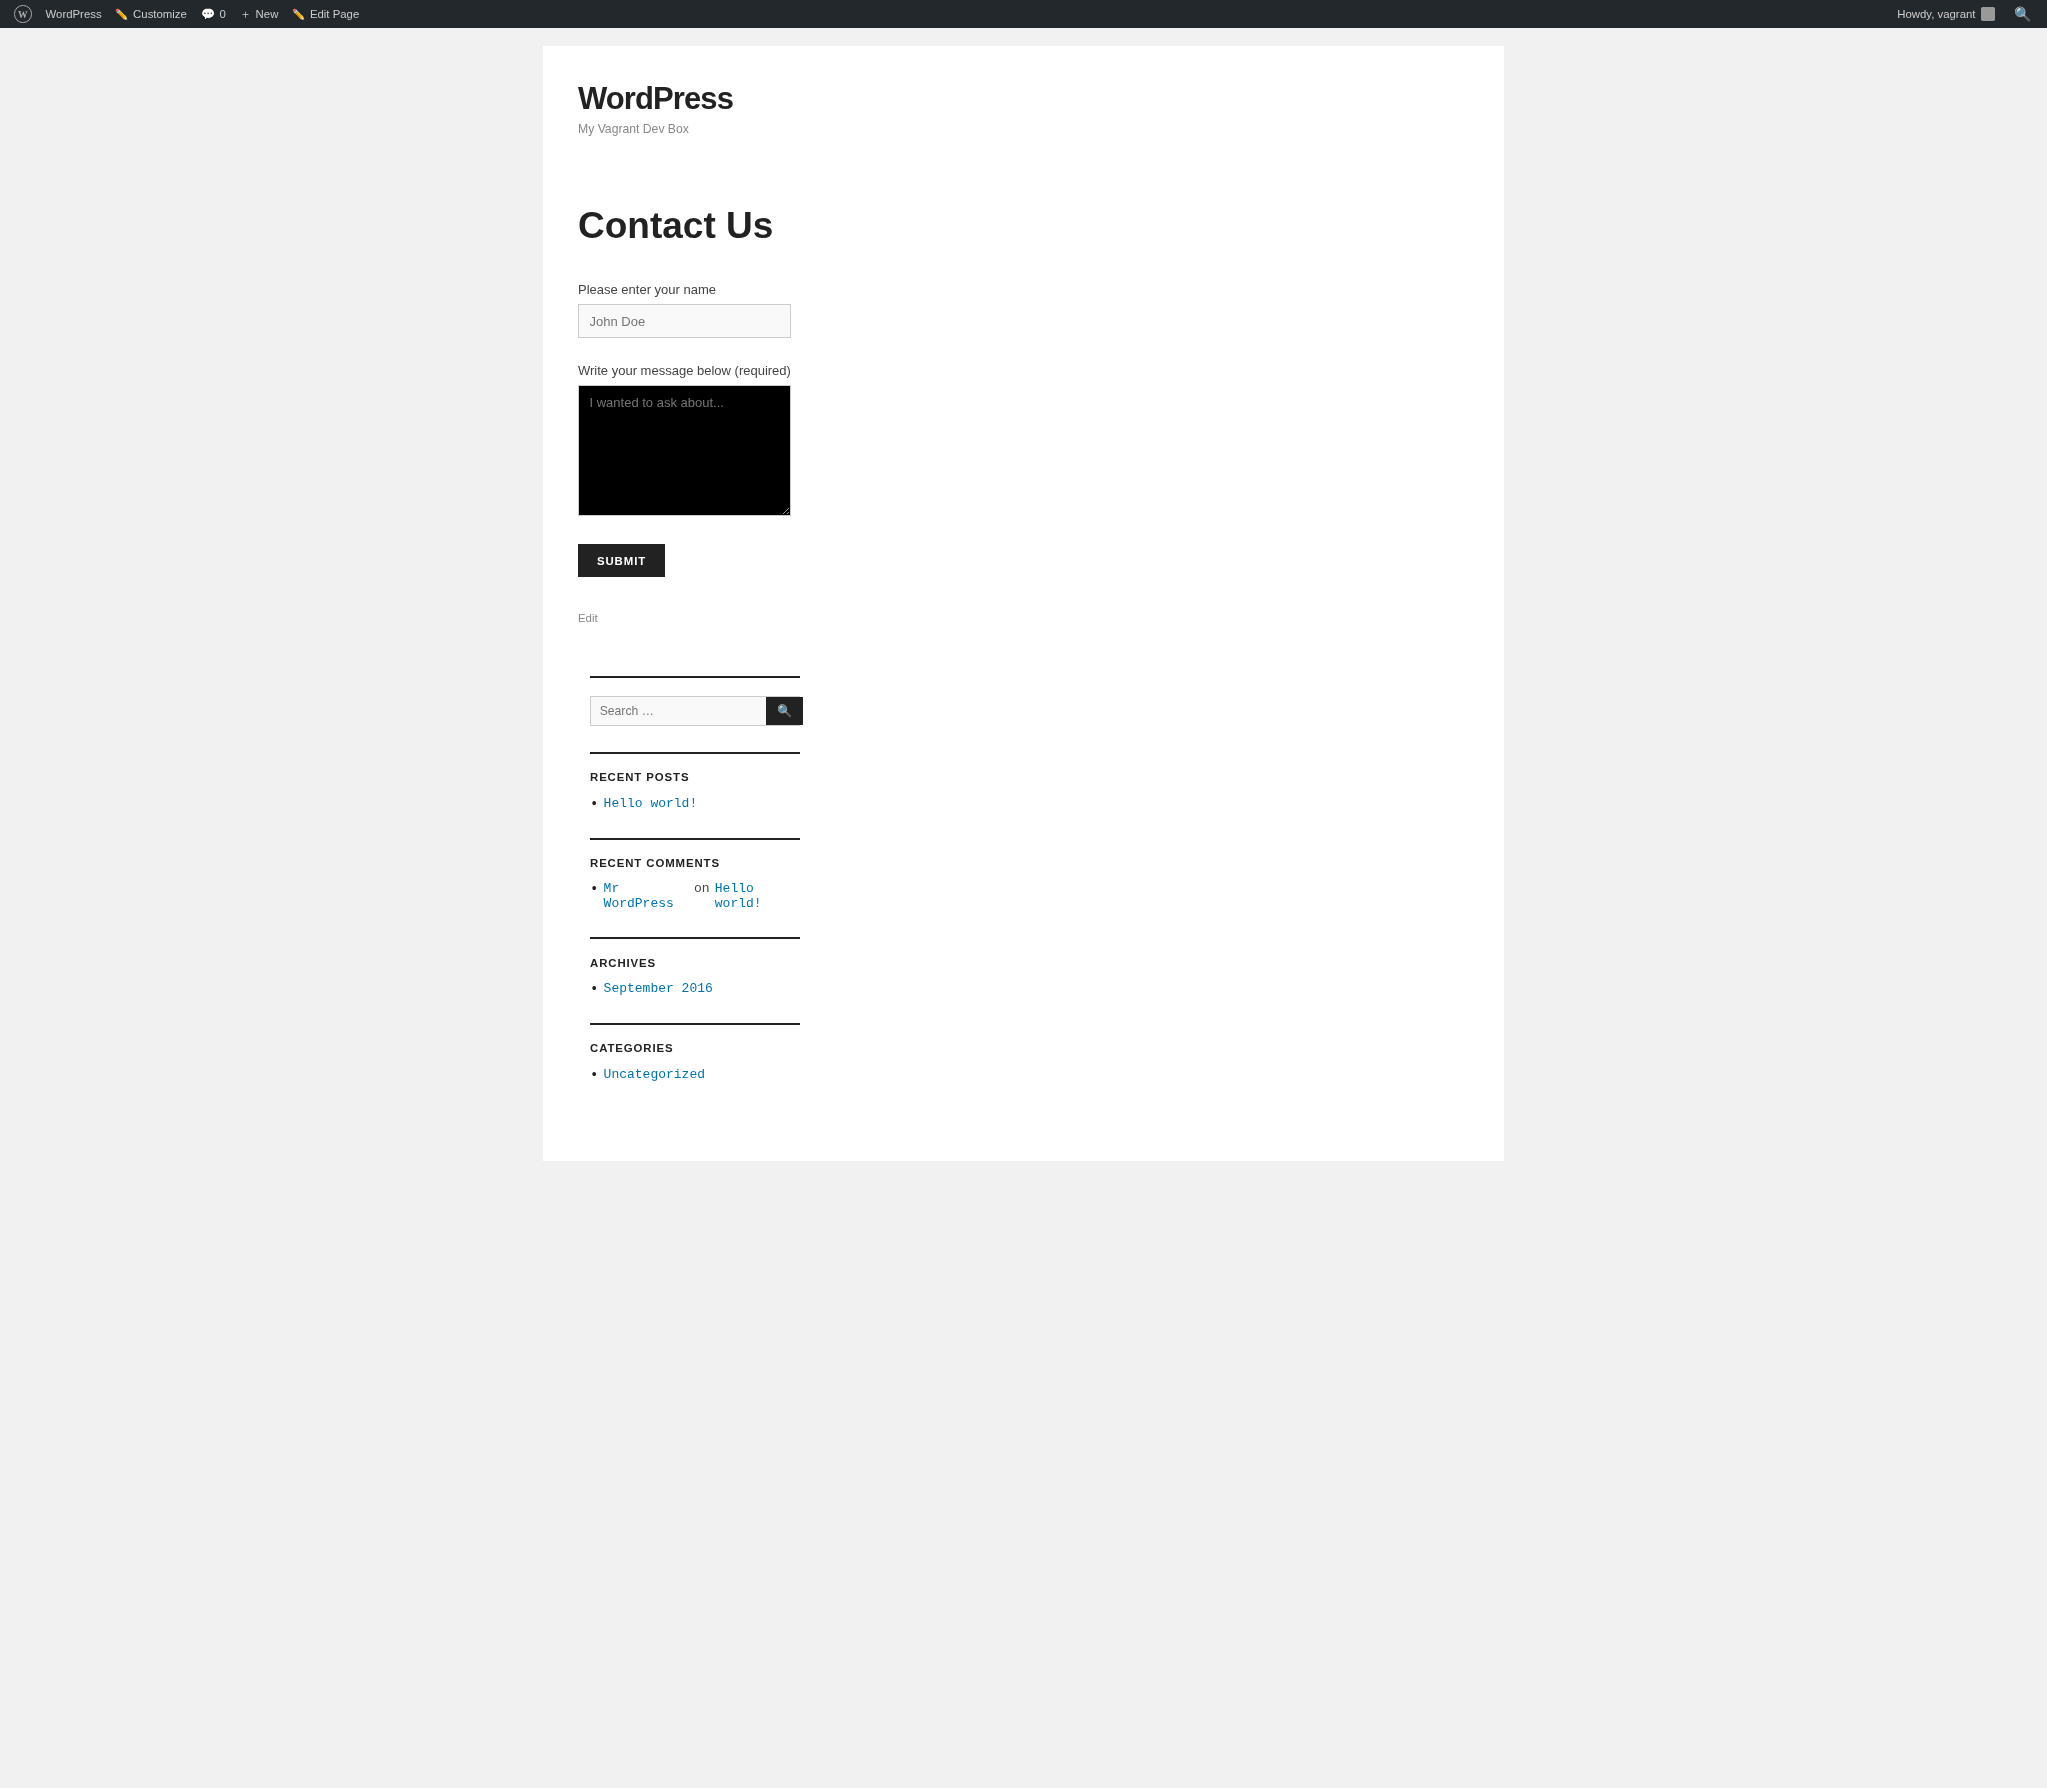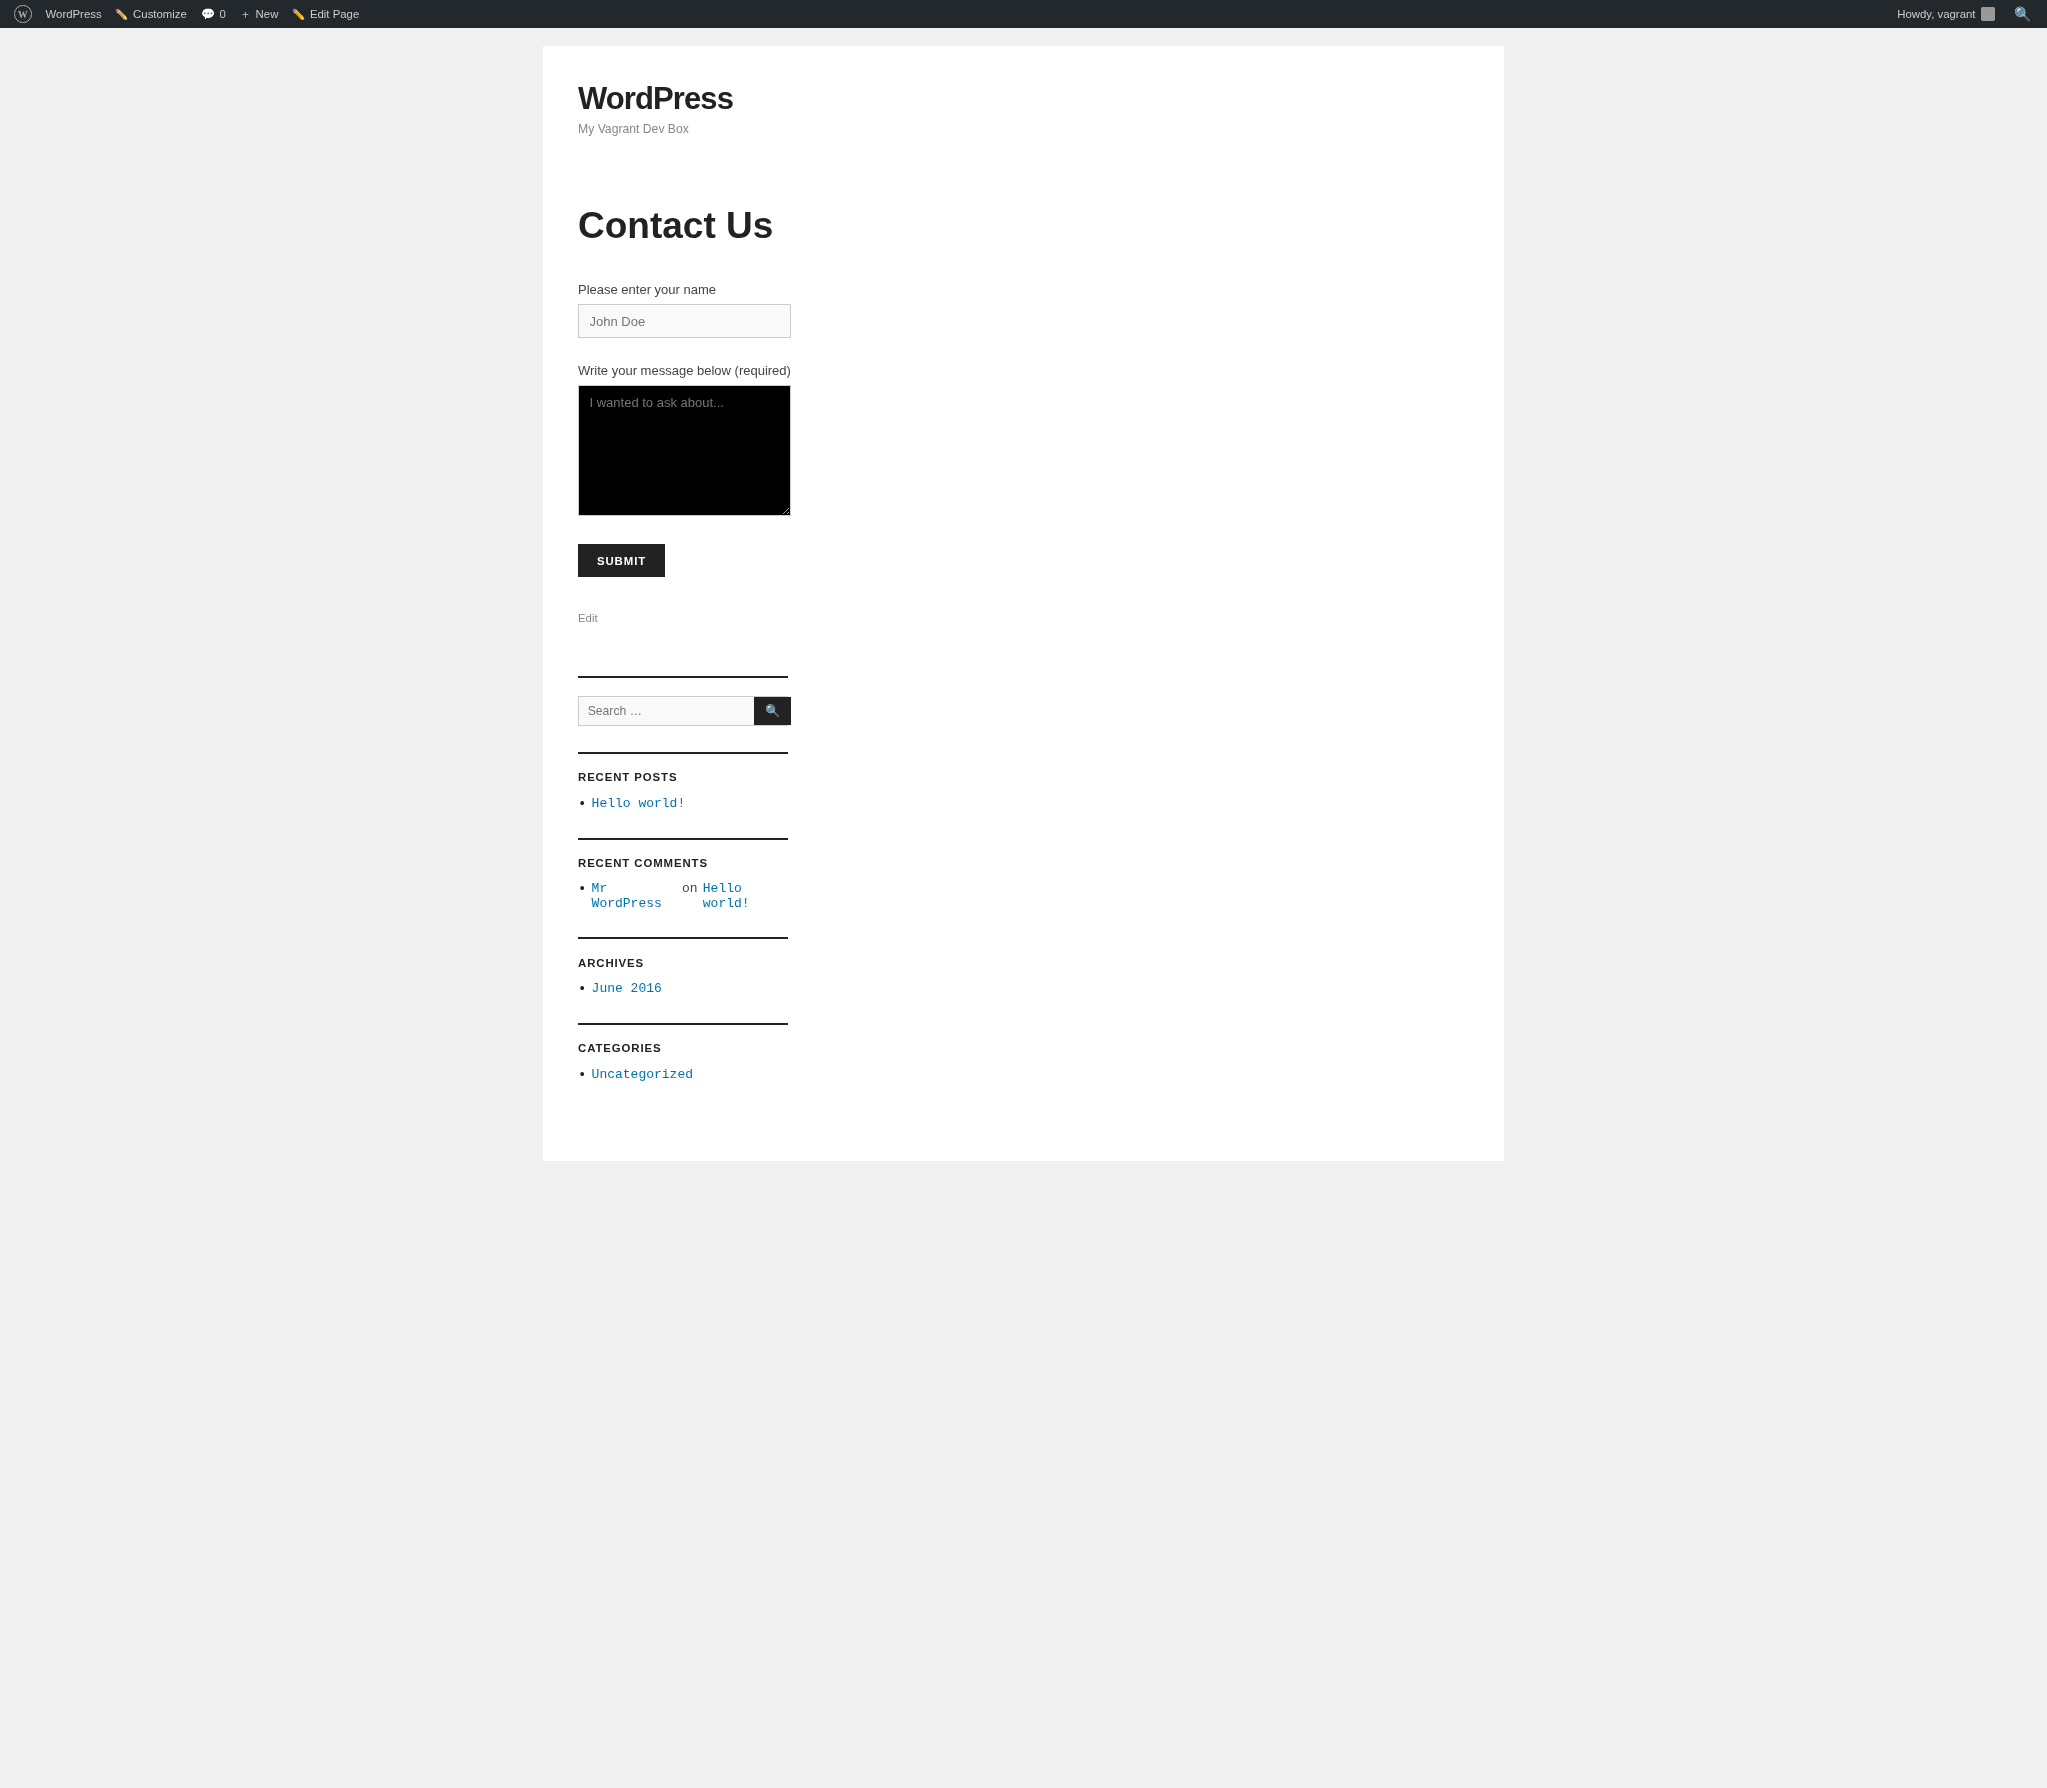--- a/index.html
+++ b/index.html
@@ -134,20 +134,21 @@
     }
 
     .content-area {
       flex: 1;
       min-width: 0;
     }
 
     .sidebar {
       width: 210px;
       flex-shrink: 0;
+      margin-left: 12px;
     }
 
     
     .page-title {
       font-family: -apple-system, BlinkMacSystemFont, 'Segoe UI', sans-serif;
       font-size: 37px;
       font-weight: 700;
       color: #222;
       margin-bottom: 35px;
     }
@@ -396,21 +397,21 @@
               <a href="#">Hello world!</a>
             </li>
           </ul>
         </div>
 
         <div class="sidebar-section">
           <hr class="sidebar-divider">
           <h3 class="sidebar-heading">ARCHIVES</h3>
           <ul class="sidebar-list">
             <li>
-              <a href="#">June 2016</a>
+              <a href="#">September 2016</a>
             </li>
           </ul>
         </div>
 
         <div class="sidebar-section">
           <hr class="sidebar-divider">
           <h3 class="sidebar-heading">CATEGORIES</h3>
           <ul class="sidebar-list">
             <li>
               <a href="#">Uncategorized</a>

